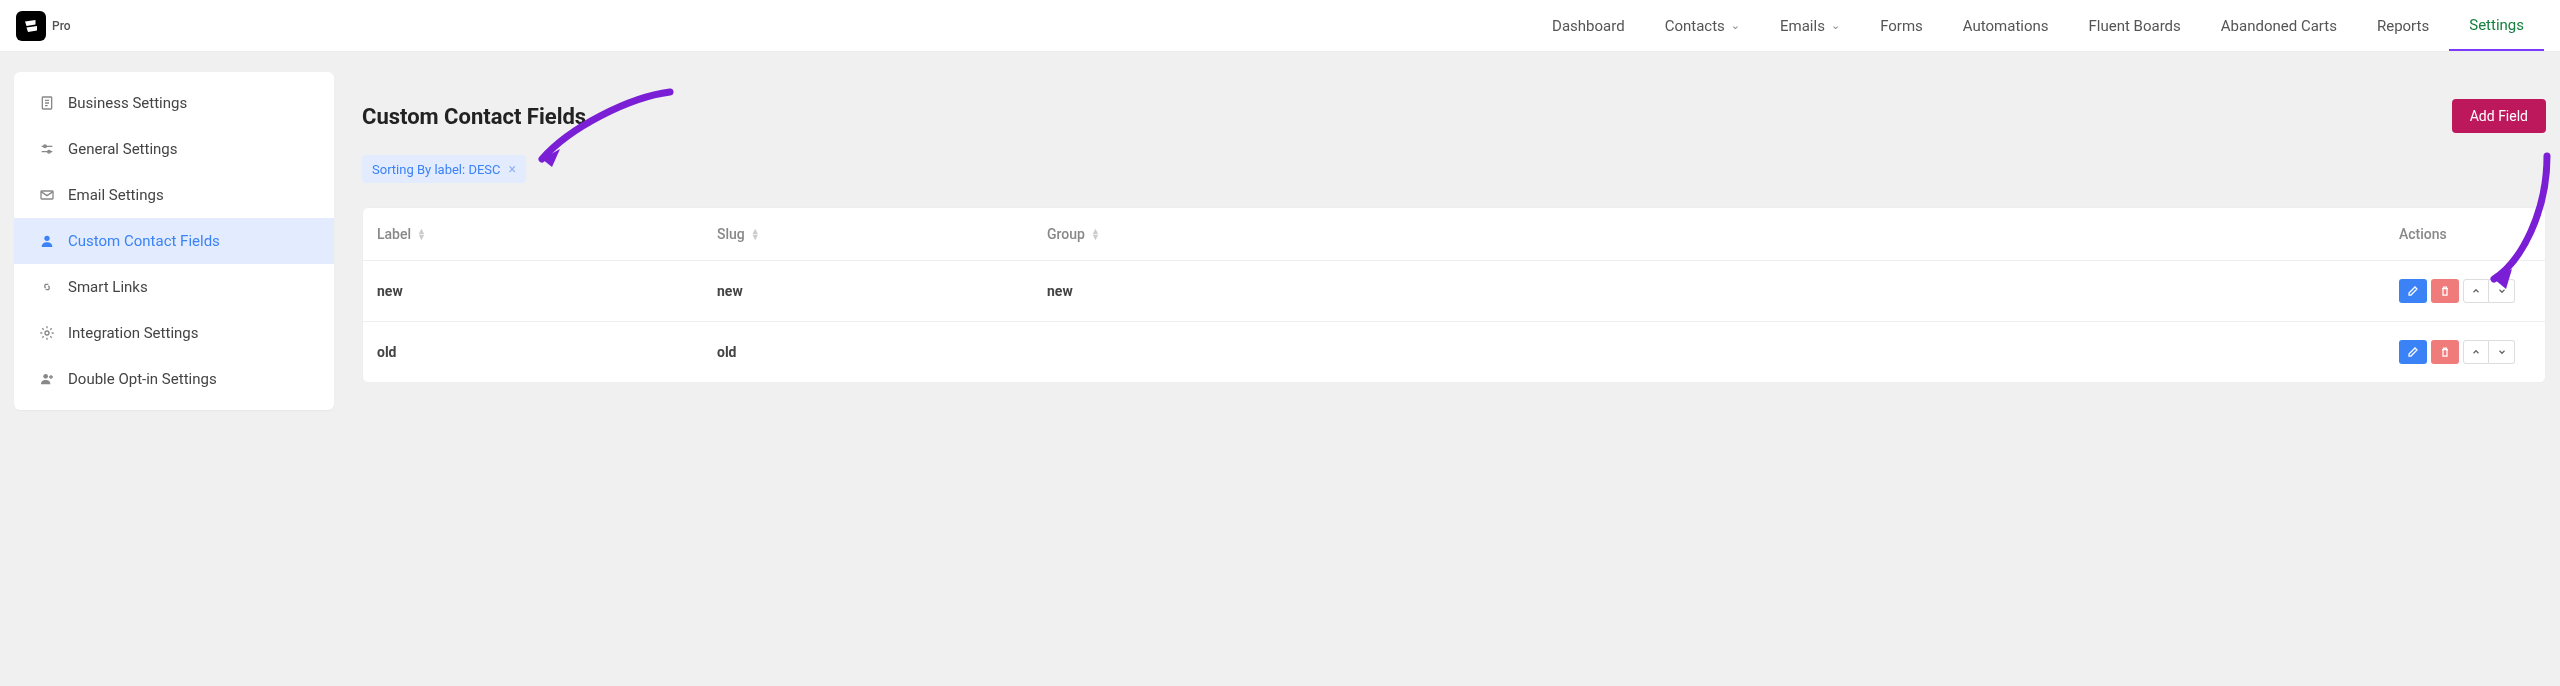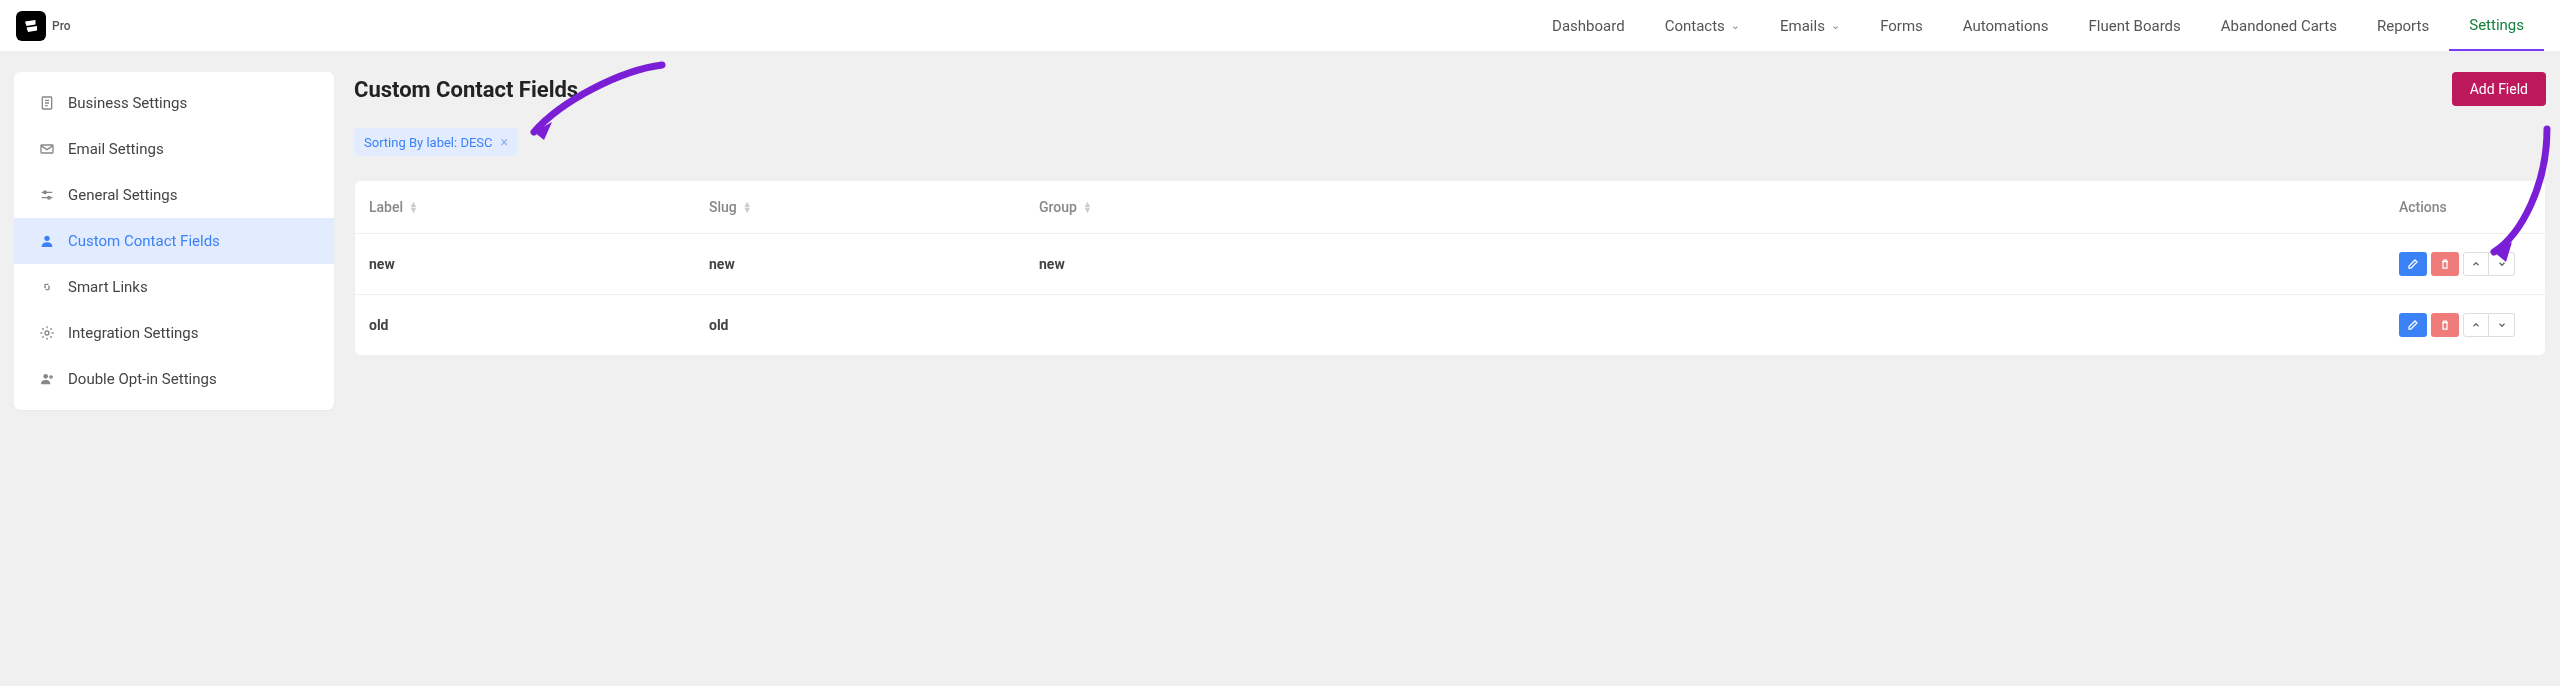--- a/index.html
+++ b/index.html
@@ -5,21 +5,21 @@
 * { margin: 0; padding: 0; box-sizing: border-box; font-family: -apple-system, BlinkMacSystemFont, "Segoe UI", Roboto, Helvetica, Arial, sans-serif; }
 body { background: #f0f0f1; color: #333; }
 .topbar { background: #fff; display: flex; align-items: center; height: 52px; padding: 0 16px; border-bottom: 1px solid #eee; }
 .logo-box { width: 30px; height: 30px; background: #000; border-radius: 6px; display: flex; align-items: center; justify-content: center; margin-right: 6px; }
 .logo-box svg { width: 18px; height: 18px; }
 .pro-label { font-size: 12px; color: #555; font-weight: 500; }
 .topnav { margin-left: auto; display: flex; align-items: center; height: 100%; }
 .topnav-item { padding: 0 20px; height: 100%; display: flex; align-items: center; color: #555; font-size: 15px; cursor: pointer; }
 .topnav-item.active { color: #15803d; border-bottom: 2px solid #7a3bff; }
 .topnav-item .chev { margin-left: 6px; font-size: 11px; color: #888; }
-.main { display: flex; padding: 20px 14px; gap: 20px; }
+.main { display: flex; padding: 20px 14px; gap: 28px; align-items: center; }
 .sidebar { width: 320px; background: #fff; border-radius: 6px; overflow: hidden; padding: 8px 0; box-shadow: 0 1px 2px rgba(0,0,0,0.04); }
 .sidebar-item { display: flex; align-items: center; padding: 14px 24px; color: #444; font-size: 15px; cursor: pointer; }
 .sidebar-item .ico { width: 18px; height: 18px; margin-right: 12px; color: #888; display: flex; align-items: center; justify-content: center; }
 .sidebar-item .ico svg { width: 16px; height: 16px; }
 .sidebar-item.active { background: #e3ecff; color: #3b82f6; }
 .sidebar-item.active .ico { color: #3b82f6; }
 .content { flex: 1; }
 .content-header { display: flex; align-items: center; justify-content: space-between; margin-bottom: 22px; }
 .content-title { font-size: 22px; font-weight: 700; color: #222; }
 .add-btn { background: #be185d; color: #fff; border: none; padding: 9px 18px; border-radius: 4px; font-size: 14px; cursor: pointer; }
@@ -102,36 +102,36 @@
             <line x1="9" y1="8" x2="15" y2="8"></line>
             <line x1="9" y1="12" x2="15" y2="12"></line>
             <line x1="9" y1="16" x2="13" y2="16"></line>
           </svg>
         </span>
       <span>Business Settings</span>
     </div>
     <div class="sidebar-item">
       <span class="ico">
           <svg viewBox="0 0 24 24" fill="none" stroke="currentColor" stroke-width="2">
-            <rect x="3" y="6" width="18" height="12" rx="1"></rect>
-            <path d="M3 7 L12 13 L21 7"></path>
-          </svg>
-        </span>
-      <span>Email Settings</span>
-    </div>
-    <div class="sidebar-item">
-      <span class="ico">
-          <svg viewBox="0 0 24 24" fill="none" stroke="currentColor" stroke-width="2">
             <line x1="4" y1="8" x2="20" y2="8"></line>
             <circle cx="9" cy="8" r="2"></circle>
             <line x1="4" y1="16" x2="20" y2="16"></line>
             <circle cx="15" cy="16" r="2"></circle>
           </svg>
         </span>
       <span>General Settings</span>
+    </div>
+    <div class="sidebar-item">
+      <span class="ico">
+          <svg viewBox="0 0 24 24" fill="none" stroke="currentColor" stroke-width="2">
+            <rect x="3" y="6" width="18" height="12" rx="1"></rect>
+            <path d="M3 7 L12 13 L21 7"></path>
+          </svg>
+        </span>
+      <span>Email Settings</span>
     </div>
     <div class="sidebar-item active">
       <span class="ico">
           <svg viewBox="0 0 24 24" fill="currentColor">
             <circle cx="12" cy="8" r="4"></circle>
             <path d="M4 21 C4 16 8 14 12 14 C16 14 20 16 20 21 Z"></path>
           </svg>
         </span>
       <span>Custom Contact Fields</span>
     </div>

